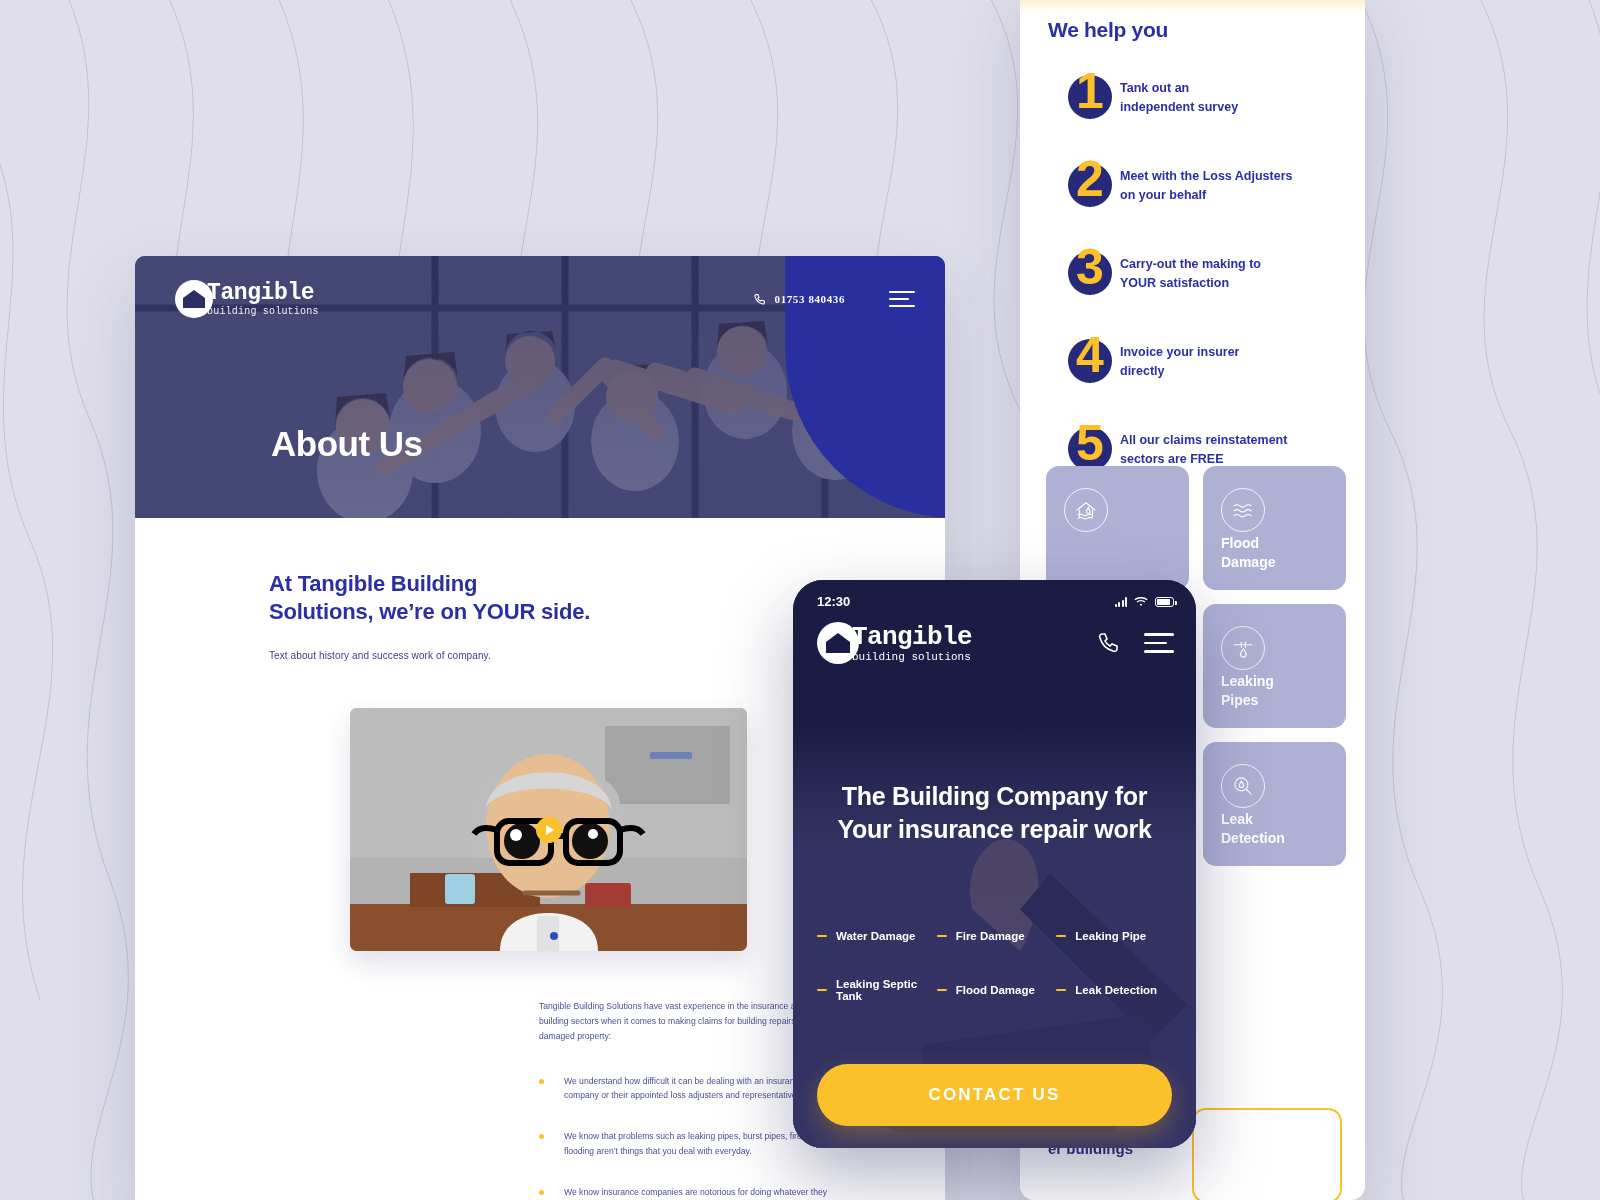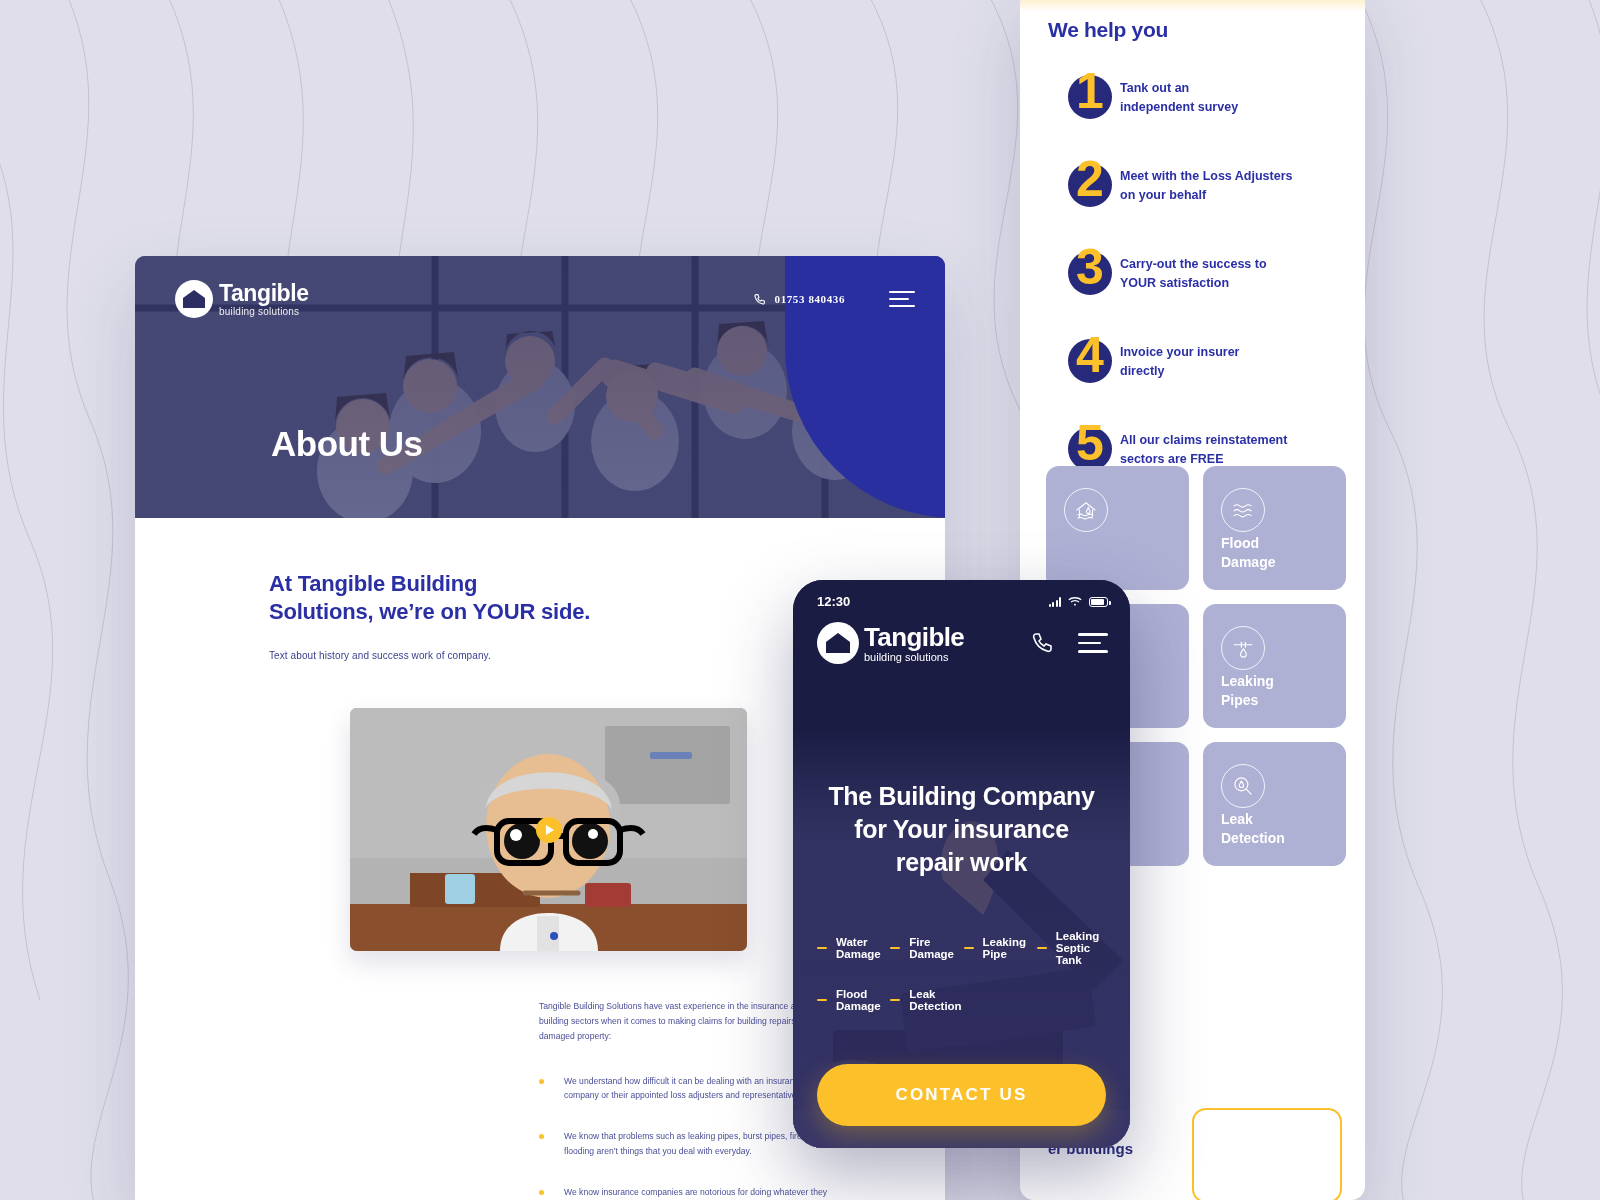--- a/index.html
+++ b/index.html
@@ -27,21 +27,21 @@
   .hero-photo{ position:absolute; inset:0; }
   .hero-overlay{
     position:absolute; inset:0;
     background:linear-gradient(180deg, rgba(40,42,95,.72), rgba(43,45,99,.62));
   }
   .hero-blue-shape{
     position:absolute; right:-60px; top:0; width:220px; height:262px;
     background:#2a2fa0; border-bottom-left-radius:170px;
   }
 
-  .logo{ display:flex; align-items:center; gap:12px; }
+  .logo{ display:flex; align-items:center; gap:0px;font-family:Liberation Mono, monospace; }
   .logo-mark{
     width:38px;height:38px;border-radius:50%;background:#fff;
     position:relative; flex:none; margin-right:-6px;
   }
   .logo-mark::after{
     content:""; position:absolute; left:8px; top:10px; width:22px; height:18px;
     background:#2b2d63;
     clip-path:polygon(0% 100%, 0% 45%, 50% 0%, 100% 45%, 100% 100%);
   }
   .logo-text{ color:#fff; line-height:1; }
@@ -159,21 +159,21 @@
     position:absolute; left:1192px; top:1108px; width:150px; height:95px;
     border:2px solid #fbc02a; border-radius:14px; z-index:3;
   }
   .right-foot-text{
     position:absolute; left:28px; top:1150px;
     color:#27297a; font-size:15px; font-weight:bold; z-index:4;
   }
 
   
   .phone-mock{
-    position:absolute; left:793px; top:580px; width:337px; height:568px;
+    position:absolute; left:793px; top:580px; width:403px; height:568px;
     background:#1b1c44; border-radius:30px; overflow:hidden;
     box-shadow:0 30px 70px rgba(40,40,90,.35);
     z-index:5;
   }
   .ph-photo{ position:absolute; left:0; top:150px; right:0; bottom:0; }
   .ph-tint{
     position:absolute; inset:0;
     background:linear-gradient(180deg,#1b1c44 0%, #1b1c44 26%, rgba(40,40,92,.80) 46%, rgba(48,46,100,.80) 100%);
   }
   .ph-status{
@@ -208,21 +208,21 @@
   .ph-burger{ display:flex; flex-direction:column; gap:6px; width:30px;}
   .ph-burger i{ display:block;height:2.4px;background:#fff;border-radius:2px;}
   .ph-burger i:nth-child(2){ width:23px; }
 
   .ph-hero-title{
     position:absolute; left:26px; right:26px; top:200px; text-align:center;
     color:#fff; font-size:25px; font-weight:bold; line-height:1.32; letter-spacing:-.3px;
   }
   .ph-features{
     position:absolute; left:24px; right:20px; top:350px;
-    display:grid; grid-template-columns:1fr 1fr 1fr 1fr; row-gap:22px;
+    display:grid; grid-template-columns:1fr 1fr 1fr; row-gap:36px;
   }
   .ph-feat{ display:flex; align-items:center; gap:9px; color:#fff; font-size:11.5px; font-weight:bold;}
   .ph-feat .dash{ width:10px;height:2.4px;background:#fbc02a;border-radius:2px;flex:none;}
   .ph-cta{
     position:absolute; left:24px; right:24px; bottom:22px; height:62px;
     background:#fbc02a; border-radius:32px; border:none; cursor:pointer;
     color:#fff; font-size:17px; font-weight:bold; letter-spacing:2.2px;
     font-family:"Liberation Sans", sans-serif;
     box-shadow:0 10px 24px rgba(210,160,30,.35);
   }
@@ -415,21 +415,21 @@
         <div>on your behalf</div>
       </div>
     </div>
 
     <div class="step">
       <div class="step-num">
         <div class="step-circle"></div>
         <div class="step-digit">3</div>
       </div>
       <div class="step-text">
-        <div>Carry-out the success to</div>
+        <div>Carry-out the making to</div>
         <div>YOUR satisfaction</div>
       </div>
     </div>
 
     <div class="step">
       <div class="step-num">
         <div class="step-circle"></div>
         <div class="step-digit">4</div>
       </div>
       <div class="step-text">

